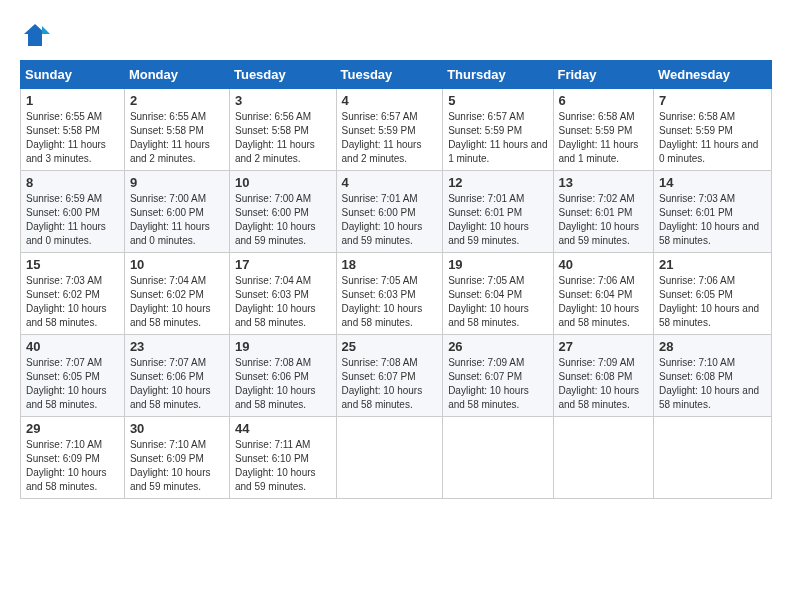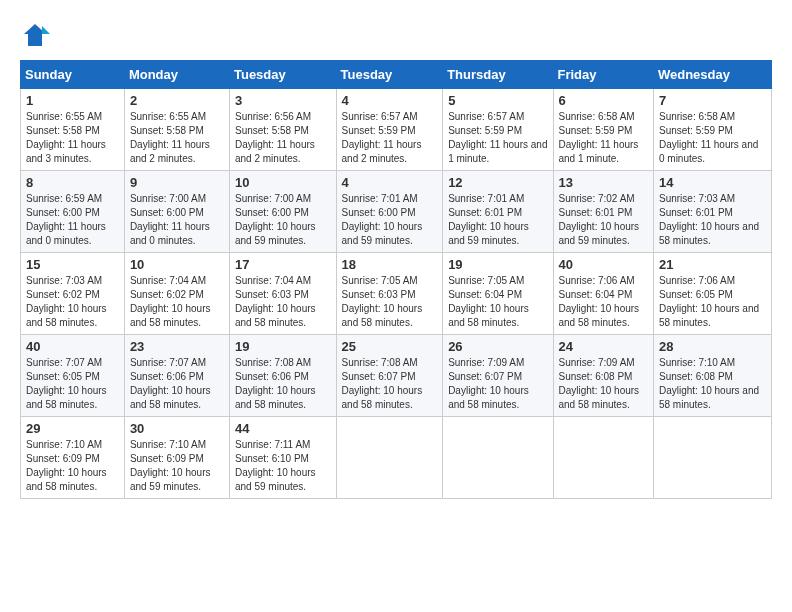--- a/index.html
+++ b/index.html
@@ -171,21 +171,21 @@
         <td><span class="day-num">40</span>
         <span class="day-info">Sunrise: 7:07 AM<br>Sunset: 6:05 PM<br>Daylight: 10 hours and 58 minutes.</span></td>
         <td><span class="day-num">23</span>
         <span class="day-info">Sunrise: 7:07 AM<br>Sunset: 6:06 PM<br>Daylight: 10 hours and 58 minutes.</span></td>
         <td><span class="day-num">19</span>
         <span class="day-info">Sunrise: 7:08 AM<br>Sunset: 6:06 PM<br>Daylight: 10 hours and 58 minutes.</span></td>
         <td><span class="day-num">25</span>
         <span class="day-info">Sunrise: 7:08 AM<br>Sunset: 6:07 PM<br>Daylight: 10 hours and 58 minutes.</span></td>
         <td><span class="day-num">26</span>
         <span class="day-info">Sunrise: 7:09 AM<br>Sunset: 6:07 PM<br>Daylight: 10 hours and 58 minutes.</span></td>
-        <td><span class="day-num">24</span>
+        <td><span class="day-num">27</span>
         <span class="day-info">Sunrise: 7:09 AM<br>Sunset: 6:08 PM<br>Daylight: 10 hours and 58 minutes.</span></td>
         <td><span class="day-num">28</span>
         <span class="day-info">Sunrise: 7:10 AM<br>Sunset: 6:08 PM<br>Daylight: 10 hours and 58 minutes.</span></td>
       </tr>
       <tr>
         <td><span class="day-num">29</span>
         <span class="day-info">Sunrise: 7:10 AM<br>Sunset: 6:09 PM<br>Daylight: 10 hours and 58 minutes.</span></td>
         <td><span class="day-num">30</span>
         <span class="day-info">Sunrise: 7:10 AM<br>Sunset: 6:09 PM<br>Daylight: 10 hours and 59 minutes.</span></td>
         <td><span class="day-num">44</span>

